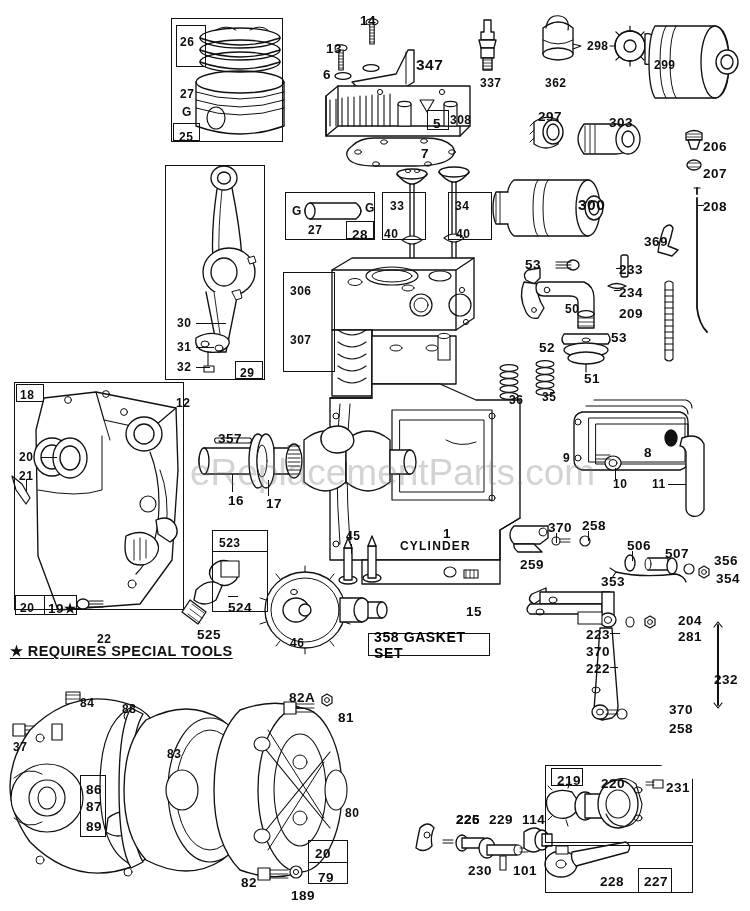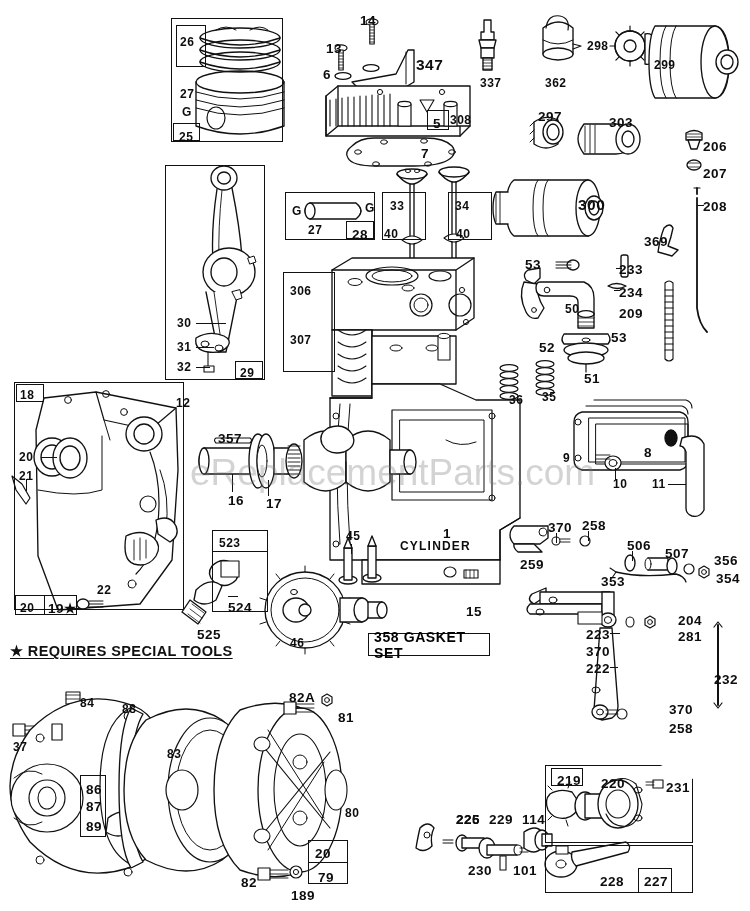--- a/index.html
+++ b/index.html
@@ -669,21 +669,21 @@
       <div class="cn s14" style="left: 177px; top: 317px;">30</div>
       <div class="cn s14" style="left: 177px; top: 341px;">31</div>
       <div class="cn s14" style="left: 177px; top: 361px;">32</div>
       <div class="cn s14" style="left: 240px; top: 367px;">29</div>
       <div class="cn s14" style="left: 20px; top: 389px;">18</div>
       <div class="cn s14" style="left: 176px; top: 397px;">12</div>
       <div class="cn s14" style="left: 19px; top: 451px;">20</div>
       <div class="cn s14" style="left: 19px; top: 470px;">21</div>
       <div class="cn s14" style="left: 20px; top: 602px;">20</div>
       <div class="cn s13" style="left: 48px; top: 602px;">19★</div>
-      <div class="cn s14" style="left: 97px; top: 584px;">22</div>
+      <div class="cn s14" style="left: 97px; top: 633px;">22</div>
       <div class="cn s13" style="left: 218px; top: 432px;">357</div>
       <div class="cn s13" style="left: 228px; top: 494px;">16</div>
       <div class="cn s13" style="left: 266px; top: 497px;">17</div>
       <div class="cn s14" style="left: 219px; top: 537px;">523</div>
       <div class="cn s13" style="left: 228px; top: 601px;">524</div>
       <div class="cn s13" style="left: 197px; top: 628px;">525</div>
       <div class="cn s14" style="left: 346px; top: 530px;">45</div>
       <div class="cn s14" style="left: 290px; top: 637px;">46</div>
       <div class="cn s13" style="left: 443px; top: 527px;">1</div>
       <div class="cn s13" style="left: 466px; top: 605px;">15</div>

